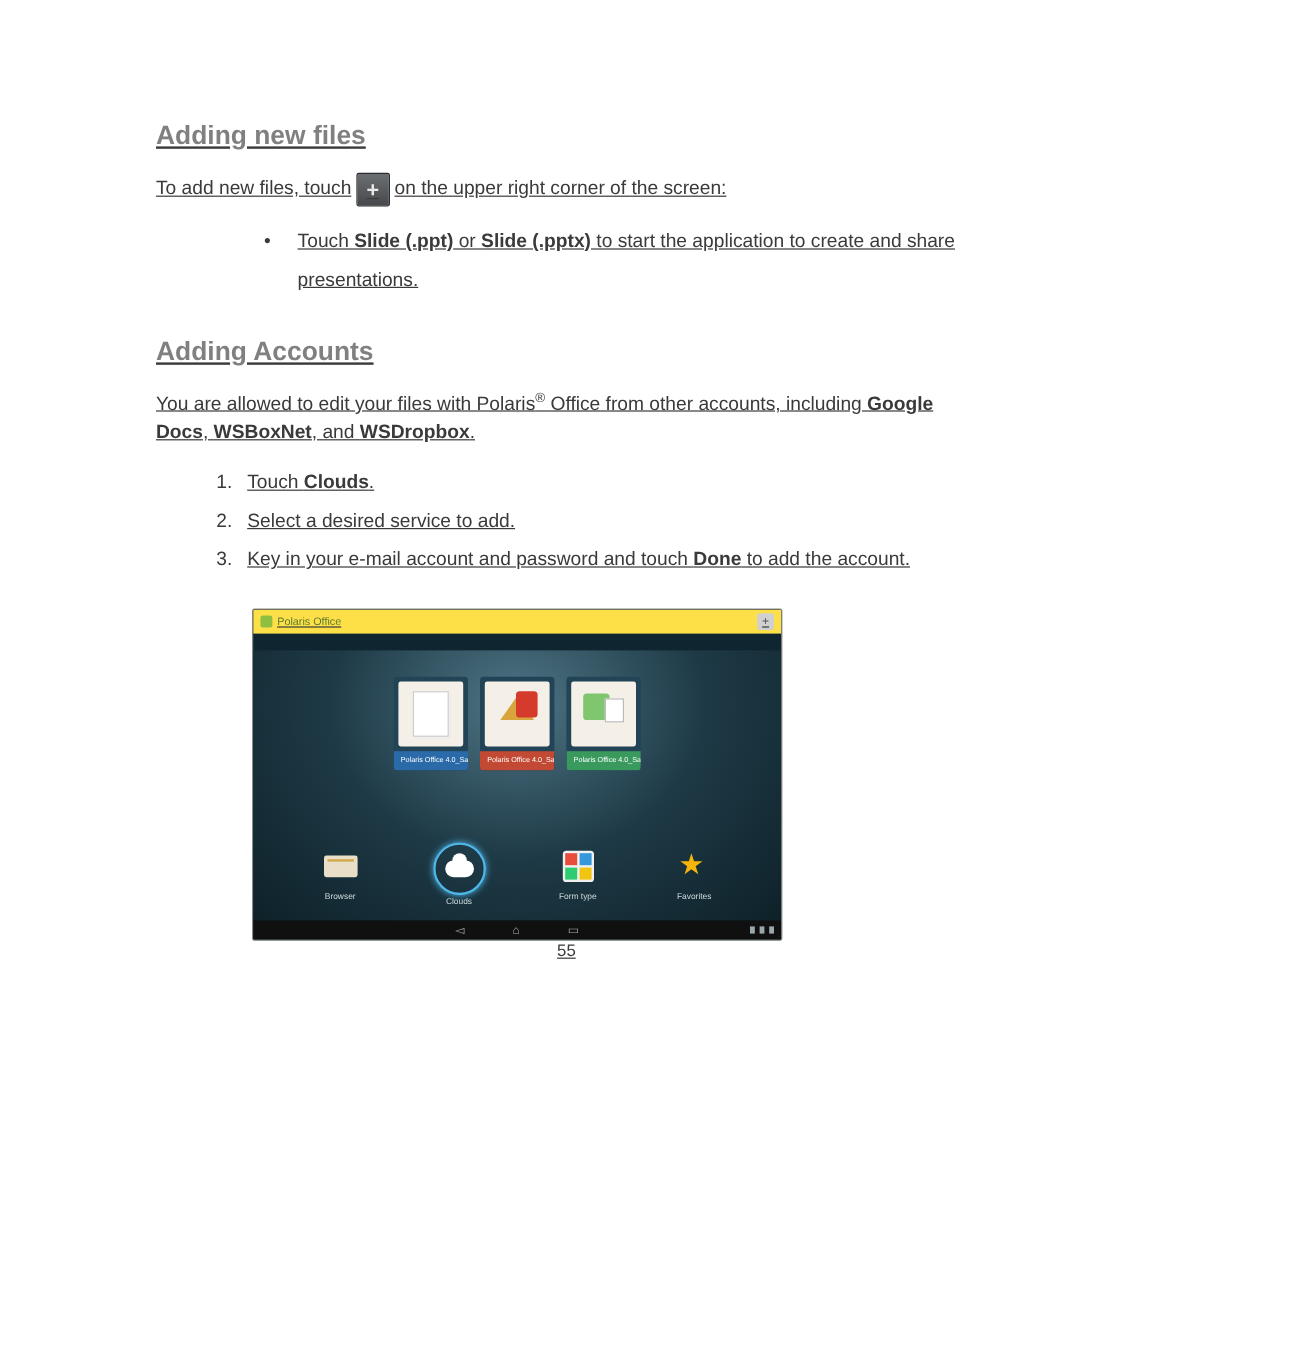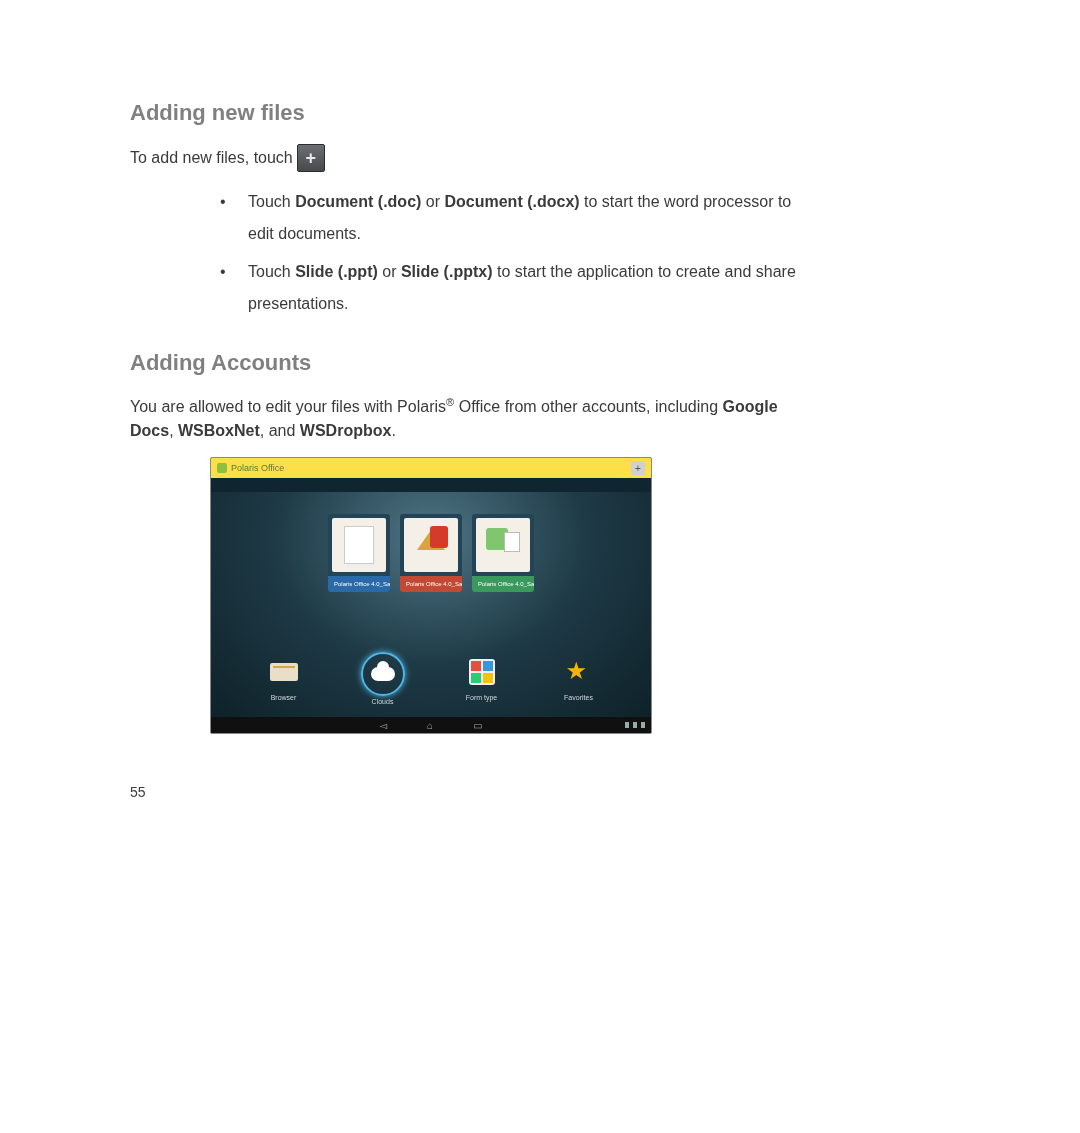--- a/index.html
+++ b/index.html
@@ -7,20 +7,21 @@
     padding: 0;
     background: #ffffff;
     font-family: Arial, Helvetica, sans-serif;
     color: #3a3a3a;
     width: 1080px;
   }
   .page {
     box-sizing: border-box;
     width: 944px;
     padding: 100px 130px 60px 130px;
+    text-decoration: underline;
   }
   h2.section-title {
     font-size: 22px;
     font-weight: bold;
     color: #808080;
     margin: 0 0 18px 0;
   }
   p.lead {
     font-size: 16px;
     line-height: 1.5;
@@ -186,53 +187,59 @@
   .tab-nav {
     position:absolute; left:0; right:0; bottom:0; height:16px;
     background:#101010;
     display:flex; align-items:center; justify-content:center; gap:40px;
     color:#aaa; font-size:10px;
   }
   .tab-nav .right { position:absolute; right:6px; display:flex; gap:4px;}
   .tab-nav .right span{width:4px;height:6px;background:#9aa8ad;}
 
   .page-number {
-    text-align: left;
+    text-align: center;
     font-size: 14px;
     color: #3a3a3a;
-    margin-top: 50px;
   }
 </style>
 </head>
 <body>
 
 <div class="page">
 
   <h2 class="section-title">Adding new files</h2>
 
   <p class="lead">
     <span>To add new files, touch</span>
     <span class="plus-icon">+</span>
+    <span>on the upper right corner of the screen:</span>
   </p>
 
   <ul class="bullets">
-    <li>
-      <span>Touch </span><strong>Document (.doc)</strong><span> or  </span><strong>Document (.docx)</strong><span> to start the word processor to edit documents.</span>
-    </li>
     <li>
       <span>Touch </span><strong>Slide (.ppt)</strong><span> or </span><strong>Slide (.pptx)</strong><span> to start the application to create and share presentations.</span>
     </li>
   </ul>
 
   <h2 class="section-title">Adding Accounts</h2>
 
   <p class="lead" style="display:block">
     <span>You are allowed to edit your files with Polaris</span><sup>®</sup><span> Office from other accounts, including </span><strong>Google Docs</strong><span>, </span><strong>WSBoxNet</strong><span>, and </span><strong>WSDropbox</strong><span>.</span>
   </p>
 
+  <ol class="steps">
+    <li>
+      <span>Touch </span><strong>Clouds</strong><span>.</span>
+    </li>
+    <li>Select a desired service to add.</li>
+    <li>
+      <span>Key in your e-mail account and password and touch </span><strong>Done</strong><span> to add the account.</span>
+    </li>
+  </ol>
 
   <div class="tablet">
     <div class="tab-header">
       <div class="title">
         <span class="po-icon"></span>
         <span>Polaris Office</span>
       </div>
       <div class="add">+</div>
     </div>
     <div class="tab-body">

